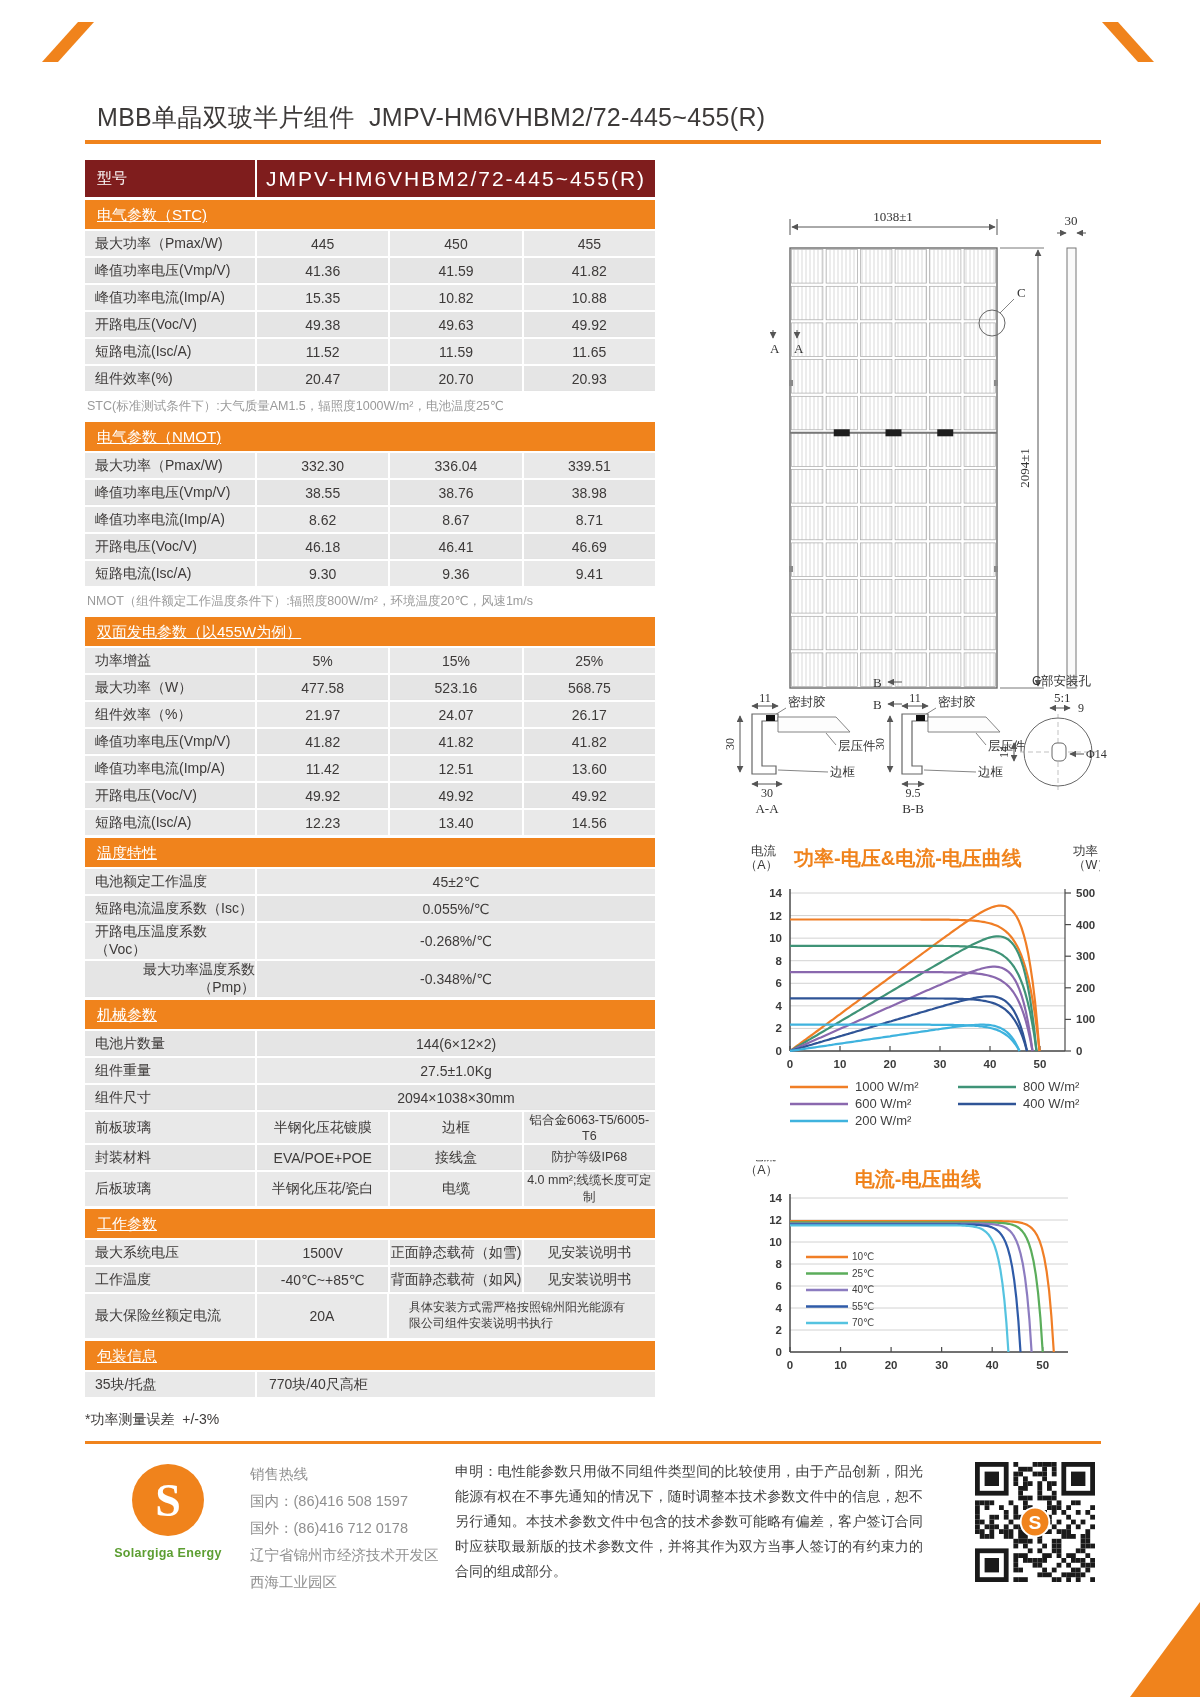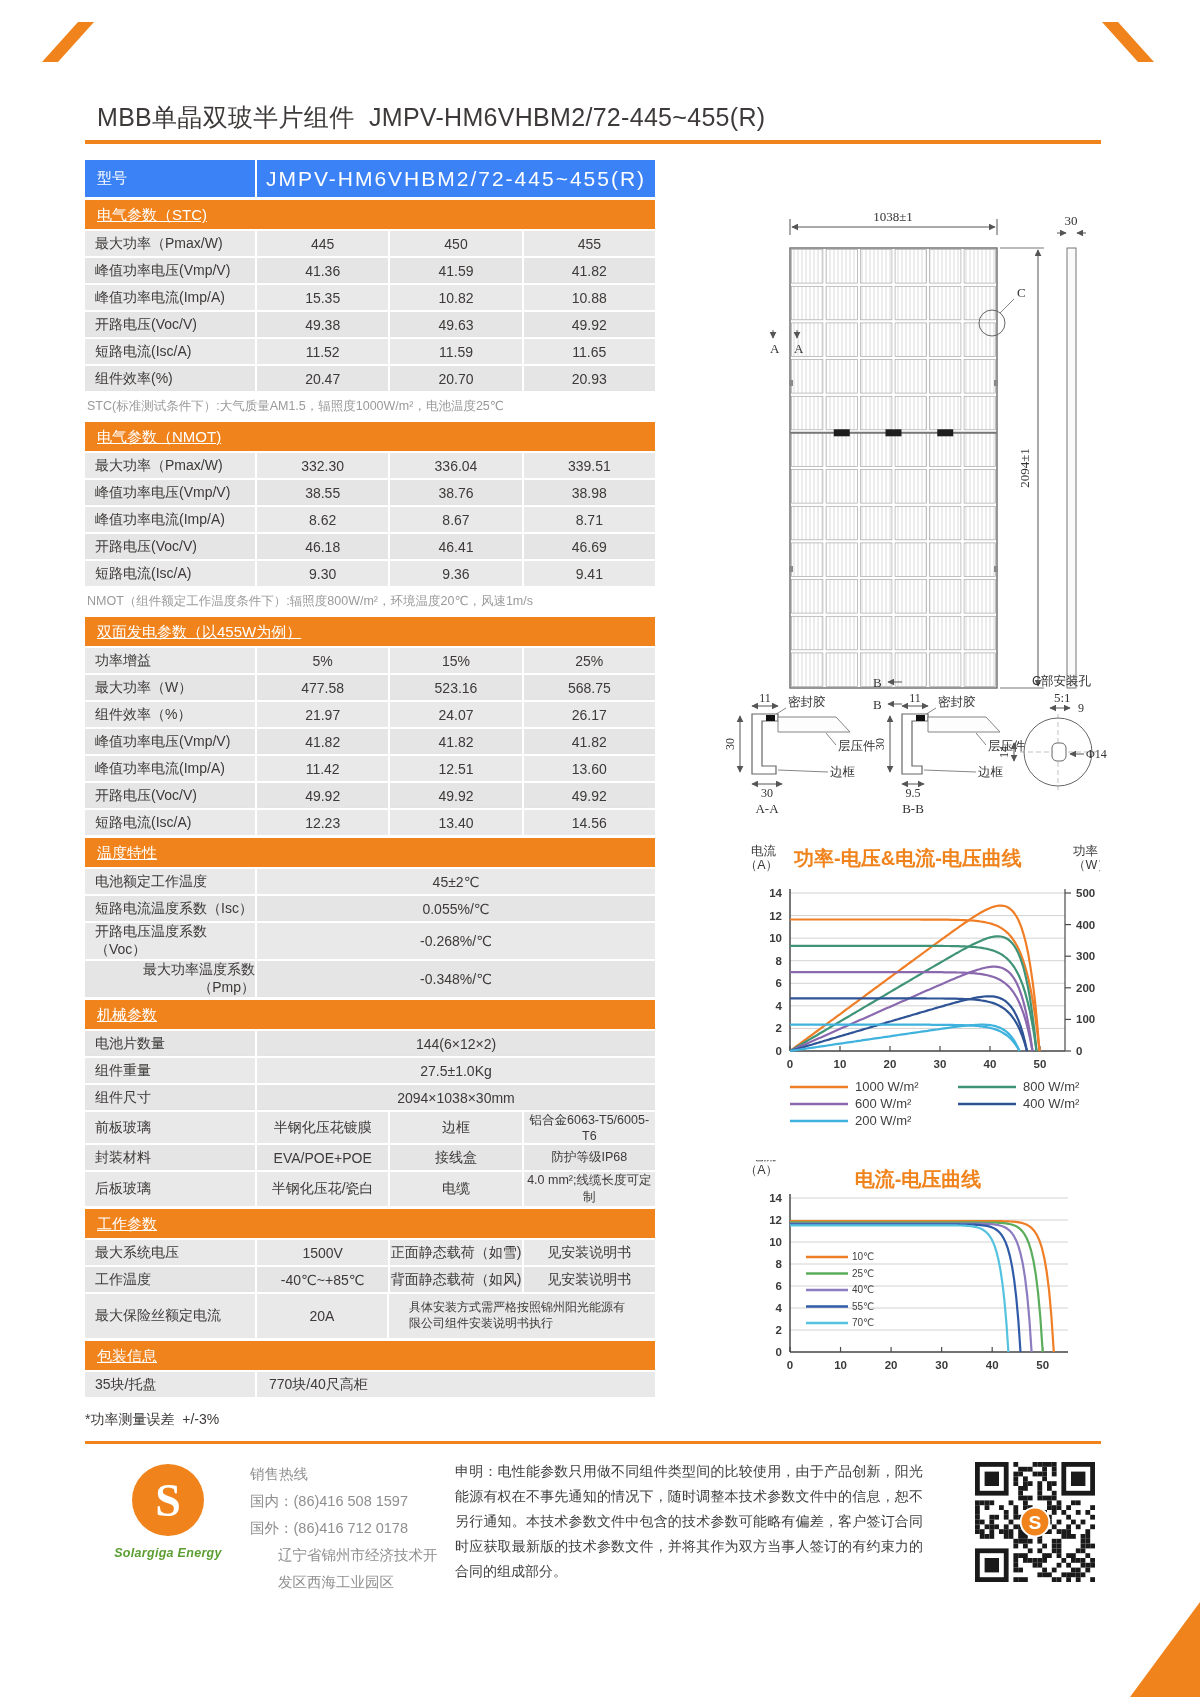--- a/index.html
+++ b/index.html
@@ -4,21 +4,21 @@
 <style>
   html,body{margin:0;padding:0;background:#888;}
   body{font-family:"Liberation Sans","DejaVu Sans",sans-serif;}
   #page{position:relative;width:1200px;height:1697px;background:#fff;margin:0 auto;overflow:hidden;}
   
   .title{position:absolute;left:97px;top:101px;font-size:25px;font-weight:normal;color:#3d3a39;letter-spacing:.3px;white-space:pre;}
   .title-rule{position:absolute;left:85px;top:140px;width:1016px;height:4px;background:#F0831C;}
   
   #tables{position:absolute;left:85px;top:160px;width:570px;}
   .model-row{display:grid;grid-template-columns:170px 1fr;column-gap:2px;margin-bottom:3px;}
-  .model-row>div{background:#3b82f6;color:#fff;height:37px;display:flex;align-items:center;}
+  .model-row>div{background:#7f1d1d;color:#fff;height:37px;display:flex;align-items:center;}
   .model-row .m-label{padding-left:12px;font-size:15px;}
   .model-row .m-value{justify-content:center;font-size:21px;letter-spacing:2px;}
   .sec-header{background:#F0831C;color:#fff;font-size:15px;height:29px;line-height:29px;padding-left:12px;margin:3px 0 2px 0;text-decoration:underline;}
   .row{display:grid;grid-template-columns:170px 1fr 1fr 1fr;column-gap:2px;margin-bottom:2px;}
   .row.merged,.row.pack{grid-template-columns:170px 1fr;}
   .row.fuse{grid-template-columns:170px 130px 1fr;}
   .c{min-height:25px;display:flex;align-items:center;font-size:14px;color:#3d3a39;}
   .lbl{padding-left:10px;}
   .val{justify-content:center;text-align:center;}
   .val.small{font-size:12.5px;}
@@ -37,21 +37,21 @@
   .tick{font-size:11.5px;fill:#3a3a3a;font-weight:bold;}
   .ctitle{font-size:20px;font-weight:bold;fill:#F0831C;}
   .axlab{font-size:12.5px;fill:#3a3a3a;}
   .legtext{font-size:13px;fill:#3f3f3f;}
   .legsm{font-size:10px;fill:#3f3f3f;}
   
   .foot-rule{position:absolute;left:85px;top:1441px;width:1016px;height:3px;background:#F0831C;}
   .logo-wrap{position:absolute;left:108px;top:1464px;width:120px;text-align:center;}
   .logo-circle{width:72px;height:72px;border-radius:50%;background:#F0831C;color:#fff;display:flex;align-items:center;justify-content:center;
     font-family:"Liberation Serif","DejaVu Serif",serif;font-weight:bold;font-size:46px;margin:0 auto;}
-  .logo-text{margin-top:10px;color:#5C9E31;font-weight:bold;font-size:12.5px;letter-spacing:.3px;font-style:italic;}
+  .logo-text{margin-top:10px;color:#5C9E31;font-weight:bold;font-size:12.5px;letter-spacing:.3px;}
   .hotline{position:absolute;left:250px;top:1461px;width:200px;color:#8f8f8f;font-size:14.5px;line-height:27px;}
   .disclaimer{position:absolute;left:455px;top:1459px;width:468px;color:#3f3f3f;font-size:14px;line-height:1.78;text-align:justify;}
   .qr{position:absolute;left:975px;top:1462px;}
   .corner{position:absolute;}
   .tri-br{position:absolute;right:0;bottom:0;width:0;height:0;border-left:70px solid transparent;border-bottom:95px solid #F0831C;}
 </style>
 </head>
 <body>
 
 <div id="page">
@@ -572,21 +572,21 @@
 
   <div class="logo-wrap">
     <div class="logo-circle">S</div>
     <div class="logo-text">Solargiga Energy</div>
   </div>
 
   <div class="hotline">
     <div>销售热线</div>
     <div>国内：(86)416 508 1597</div>
     <div>国外：(86)416 712 0178</div>
-    <div style="line-height:27px;margin-left:28px;">辽宁省锦州市经济技术开发区西海工业园区</div>
+    <div style="line-height:27px;">辽宁省锦州市经济技术开发区西海工业园区</div>
   </div>
 
   <div class="disclaimer">申明：电性能参数只用做不同组件类型间的比较使用，由于产品创新，阳光能源有权在不事先通知的情况下，随时调整本技术参数文件中的信息，恕不另行通知。本技术参数文件中包含的技术参数可能略有偏差，客户签订合同时应获取最新版的技术参数文件，并将其作为双方当事人签订的有约束力的合同的组成部分。</div>
 
   <svg id="qr" class="qr" width="120" height="120" viewBox="0 0 125 125">
       <rect x="40" y="0" width="5" height="5" fill="#1a1a1a"></rect>
       <rect x="60" y="0" width="5" height="5" fill="#1a1a1a"></rect>
       <rect x="65" y="0" width="5" height="5" fill="#1a1a1a"></rect>
       <rect x="70" y="0" width="5" height="5" fill="#1a1a1a"></rect>
       <rect x="75" y="0" width="5" height="5" fill="#1a1a1a"></rect>

